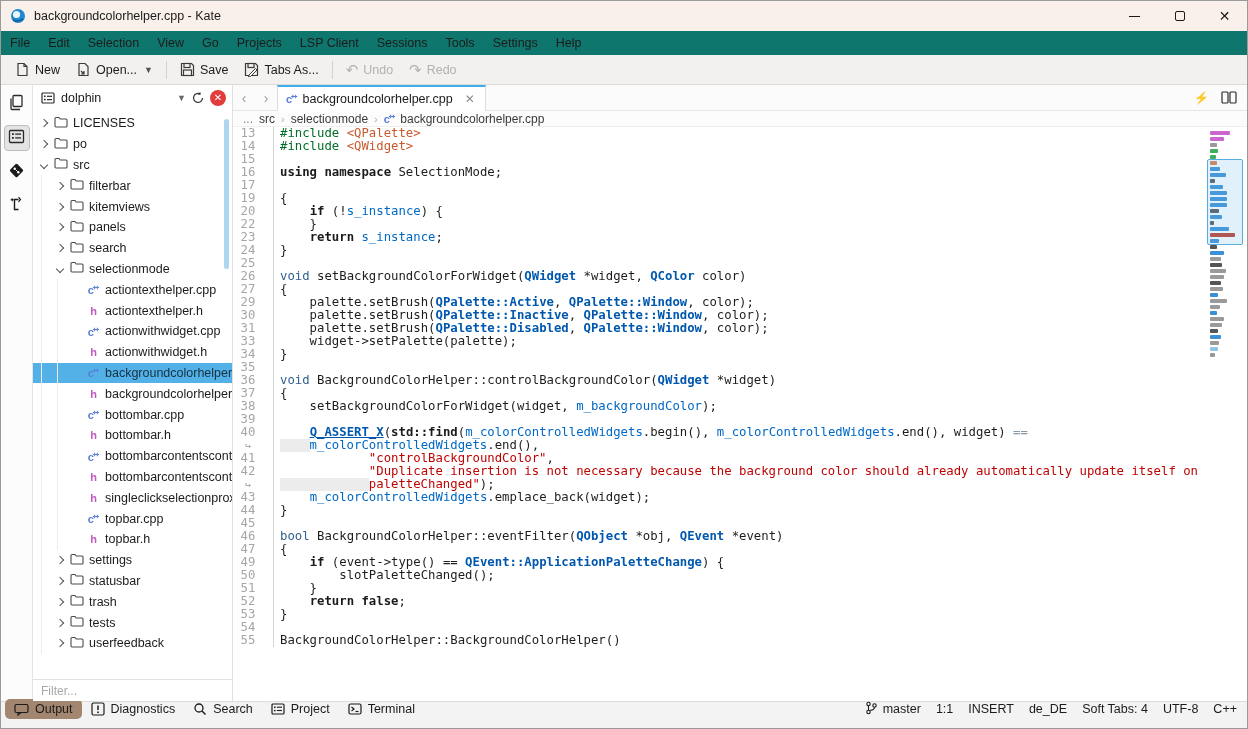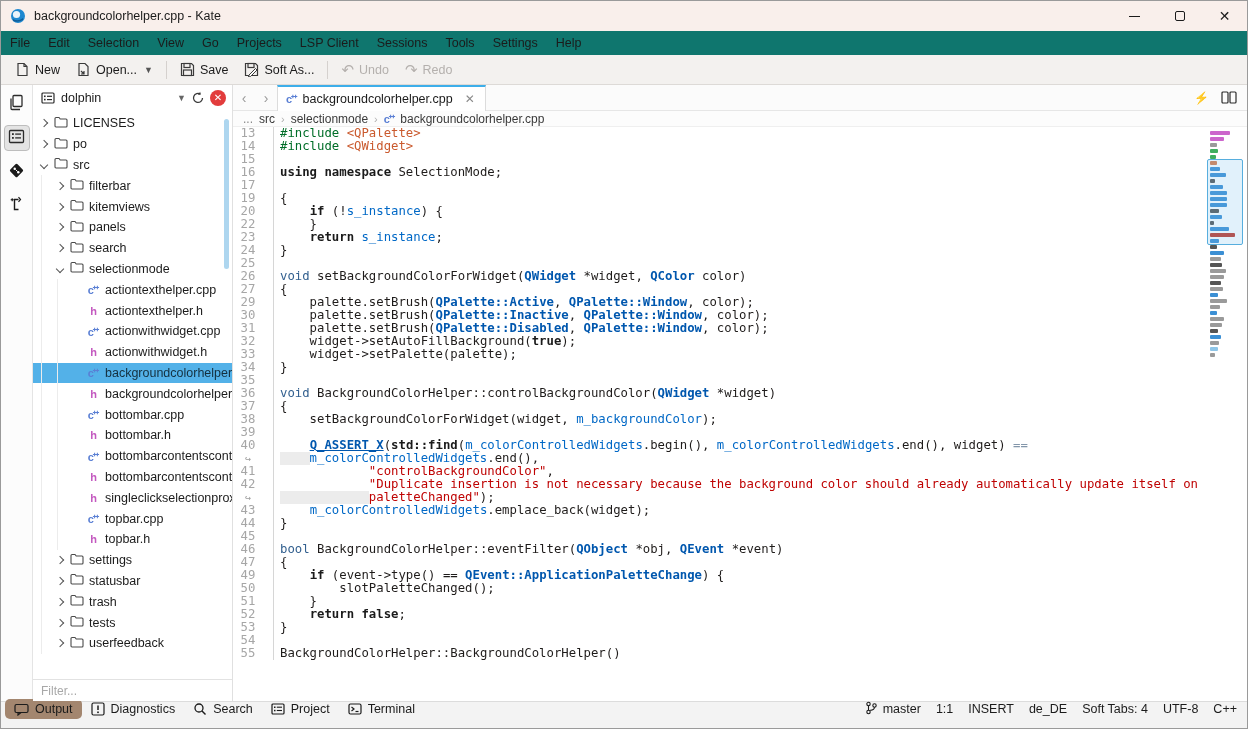--- a/index.html
+++ b/index.html
@@ -185,21 +185,21 @@
         <span>Save</span>
       </div>
       <div class="tb-btn">
         <span>
           <svg width="15" height="15" viewBox="0 0 15 15">
             <path d="M1.5 1.5 h10 l2 2 v10 h-12 z" fill="none" stroke="#3a3a3a" stroke-width="1.2"></path>
             <rect x="4" y="1.5" width="6" height="4" fill="none" stroke="#3a3a3a" stroke-width="1.2"></rect>
             <path d="M5 13 l6.5-6.5 1.5 1.5 -6.5 6.5 -2 .5 z" fill="#fff" stroke="#3a3a3a" stroke-width="1"></path>
           </svg>
         </span>
-        <span>Soft As...</span>
+        <span>Tabs As...</span>
       </div>
       <div class="tb-sep"></div>
       <div class="tb-btn disabled">
         <span><span class="tb-arrow-glyph">↶</span></span>
         <span>Undo</span>
       </div>
       <div class="tb-btn disabled">
         <span><span class="tb-arrow-glyph">↷</span></span>
         <span>Redo</span>
       </div>
@@ -501,21 +501,20 @@
             <div class="code-row"><span class="gutter">20</span><span class="gsep"></span><span class="ctext"><span class="s-pl">    </span><span class="s-kw">if</span><span class="s-pl"> (!</span><span class="s-mem">s_instance</span><span class="s-pl">) {</span></span></div>
             <div class="code-row"><span class="gutter">22</span><span class="gsep"></span><span class="ctext"><span class="s-pl">    }</span></span></div>
             <div class="code-row"><span class="gutter">23</span><span class="gsep"></span><span class="ctext"><span class="s-pl">    </span><span class="s-kw">return</span><span class="s-pl"> </span><span class="s-mem">s_instance</span><span class="s-pl">;</span></span></div>
             <div class="code-row"><span class="gutter">24</span><span class="gsep"></span><span class="ctext"><span class="s-pl">}</span></span></div>
             <div class="code-row"><span class="gutter">25</span><span class="gsep"></span><span class="ctext"></span></div>
             <div class="code-row"><span class="gutter">26</span><span class="gsep"></span><span class="ctext"><span class="s-ty">void</span><span class="s-pl"> setBackgroundColorForWidget(</span><span class="s-cl">QWidget</span><span class="s-pl"> *widget, </span><span class="s-cl">QColor</span><span class="s-pl"> color)</span></span></div>
             <div class="code-row"><span class="gutter">27</span><span class="gsep"></span><span class="ctext"><span class="s-pl">{</span></span></div>
             <div class="code-row"><span class="gutter">29</span><span class="gsep"></span><span class="ctext"><span class="s-pl">    palette.setBrush(</span><span class="s-cl">QPalette::Active</span><span class="s-pl">, </span><span class="s-cl">QPalette::Window</span><span class="s-pl">, color);</span></span></div>
             <div class="code-row"><span class="gutter">30</span><span class="gsep"></span><span class="ctext"><span class="s-pl">    palette.setBrush(</span><span class="s-cl">QPalette::Inactive</span><span class="s-pl">, </span><span class="s-cl">QPalette::Window</span><span class="s-pl">, color);</span></span></div>
             <div class="code-row"><span class="gutter">31</span><span class="gsep"></span><span class="ctext"><span class="s-pl">    palette.setBrush(</span><span class="s-cl">QPalette::Disabled</span><span class="s-pl">, </span><span class="s-cl">QPalette::Window</span><span class="s-pl">, color);</span></span></div>
-            <div class="code-row"><span class="gutter">32</span><span class="gsep"></span><span class="ctext"><span class="s-pl">    widget-&gt;setAutoFillBackground(</span><span class="s-kw">true</span><span class="s-pl">);</span></span></div>
             <div class="code-row"><span class="gutter">33</span><span class="gsep"></span><span class="ctext"><span class="s-pl">    widget-&gt;setPalette(palette);</span></span></div>
             <div class="code-row"><span class="gutter">34</span><span class="gsep"></span><span class="ctext"><span class="s-pl">}</span></span></div>
             <div class="code-row"><span class="gutter">35</span><span class="gsep"></span><span class="ctext"></span></div>
             <div class="code-row"><span class="gutter">36</span><span class="gsep"></span><span class="ctext"><span class="s-ty">void</span><span class="s-pl"> BackgroundColorHelper::controlBackgroundColor(</span><span class="s-cl">QWidget</span><span class="s-pl"> *widget)</span></span></div>
             <div class="code-row"><span class="gutter">37</span><span class="gsep"></span><span class="ctext"><span class="s-pl">{</span></span></div>
             <div class="code-row"><span class="gutter">38</span><span class="gsep"></span><span class="ctext"><span class="s-pl">    setBackgroundColorForWidget(widget, </span><span class="s-mem">m_backgroundColor</span><span class="s-pl">);</span></span></div>
             <div class="code-row"><span class="gutter">39</span><span class="gsep"></span><span class="ctext"></span></div>
             <div class="code-row"><span class="gutter">40</span><span class="gsep"></span><span class="ctext"><span class="s-pl">    </span><span class="s-mac">Q_ASSERT_X</span><span class="s-pl">(</span><span class="s-kw">std::find</span><span class="s-pl">(</span><span class="s-mem">m_colorControlledWidgets</span><span class="s-pl">.begin(), </span><span class="s-mem">m_colorControlledWidgets</span><span class="s-pl">.end(), widget) </span><span class="s-op">==</span></span></div>
             <div class="code-row"><span class="gutter"><span class="wrapmark">↪</span></span><span class="gsep"></span><span class="ctext"><span class="wrapfill" style="width: 29.6px;"></span><span class="s-mem">m_colorControlledWidgets</span><span class="s-pl">.end(),</span></span></div>
             <div class="code-row"><span class="gutter">41</span><span class="gsep"></span><span class="ctext"><span class="s-pl">            </span><span class="s-str">"controlBackgroundColor"</span><span class="s-pl">,</span></span></div>

